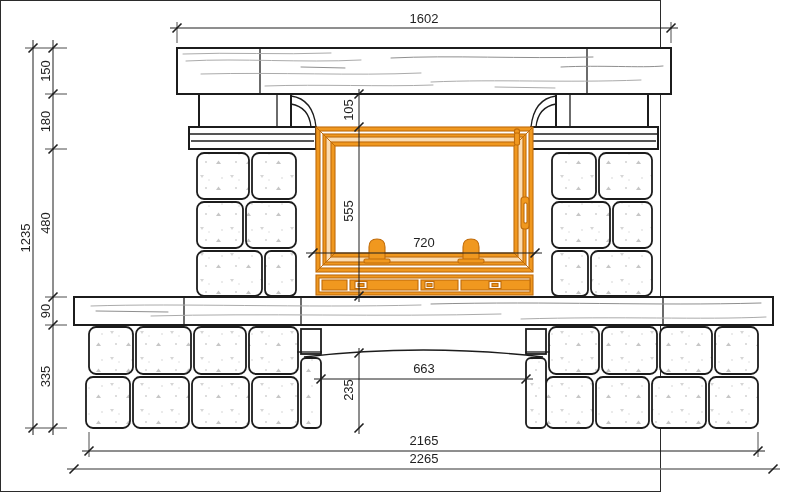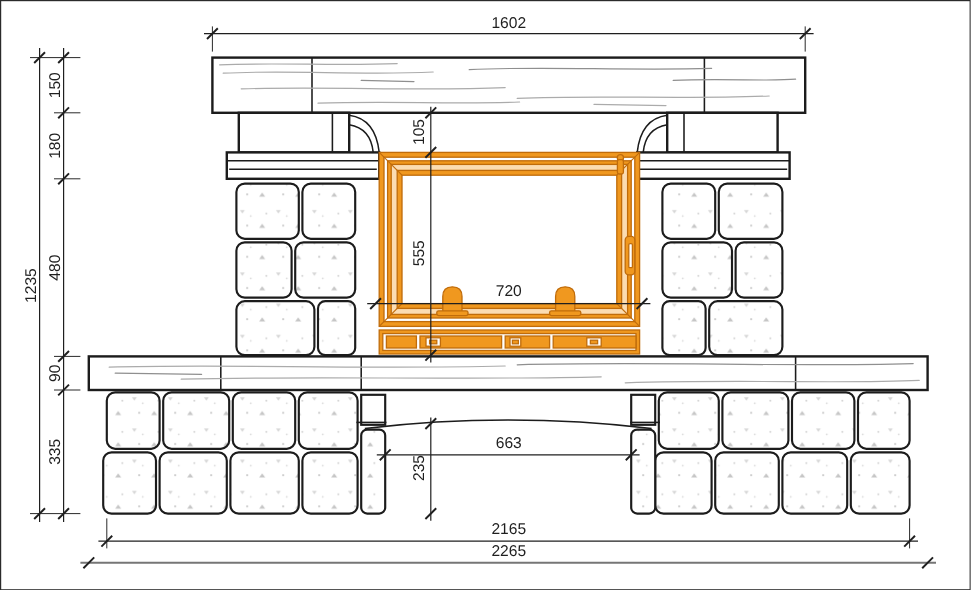--- a/index.html
+++ b/index.html
@@ -1,17 +1,17 @@
 <!DOCTYPE html>
 <html style="--line: #1c1c1c; --dim: #1f1f1f; --dim_gray: #767676; --grain: #ababab; --speckle: #c6c6c6; --insert_stroke: #c06c0b; --insert_fill: #f0981f; --insert_fill_light: #fbdcb2;"><head>
 <meta charset="utf-8">
 <style>
   html,body { margin:0; padding:0; background:#ffffff; }
   #canvas {
-    position:relative; width:809px; height:492px;
+    position:relative; width:661px; height:492px;
     box-sizing:border-box; border:1px solid #2b2b2b; background:#fff;
     font-family:"Liberation Sans", sans-serif;
     text-align:right;
   }
   svg { position:absolute; left:0; top:0; }
 
   .blk   { fill:#ffffff; stroke:var(--line); stroke-width:2; }
   .thin  { fill:none; stroke:var(--line); stroke-width:1.3; }
   .stone { fill:url(#spk); stroke:var(--line); stroke-width:1.8; }
   .white-stone { fill:#ffffff; stroke:var(--line); stroke-width:1.8; }

